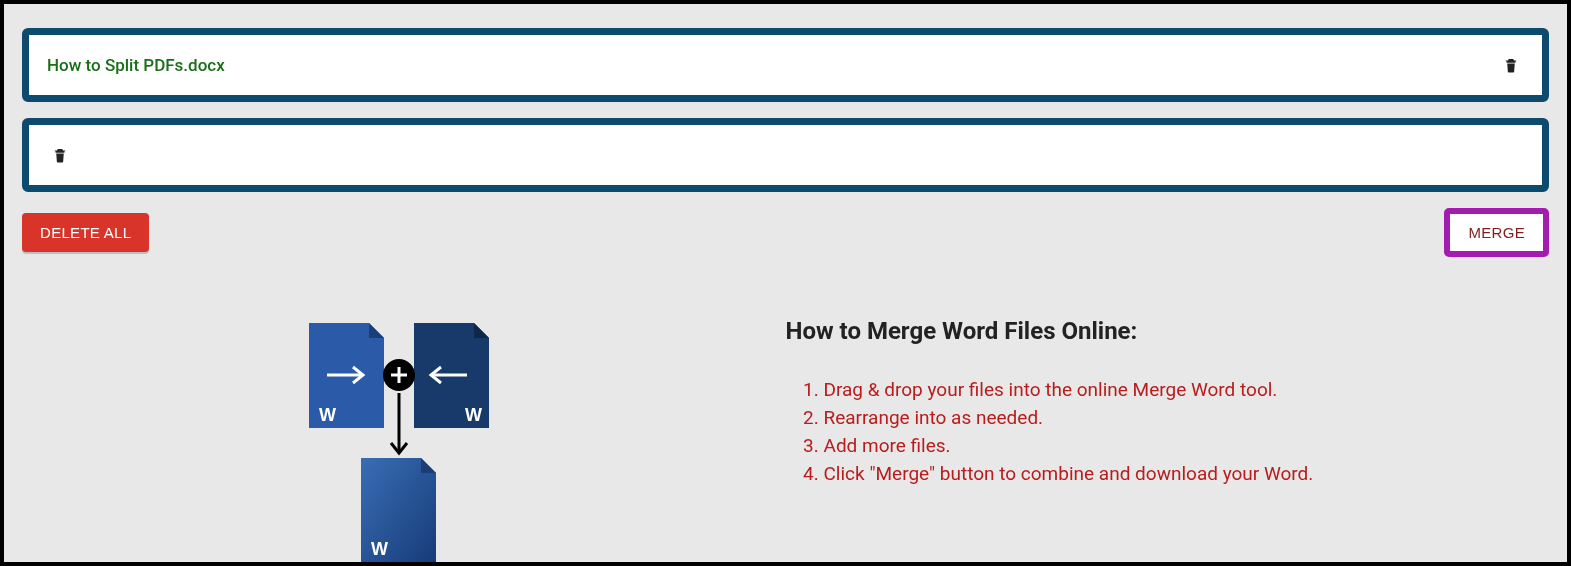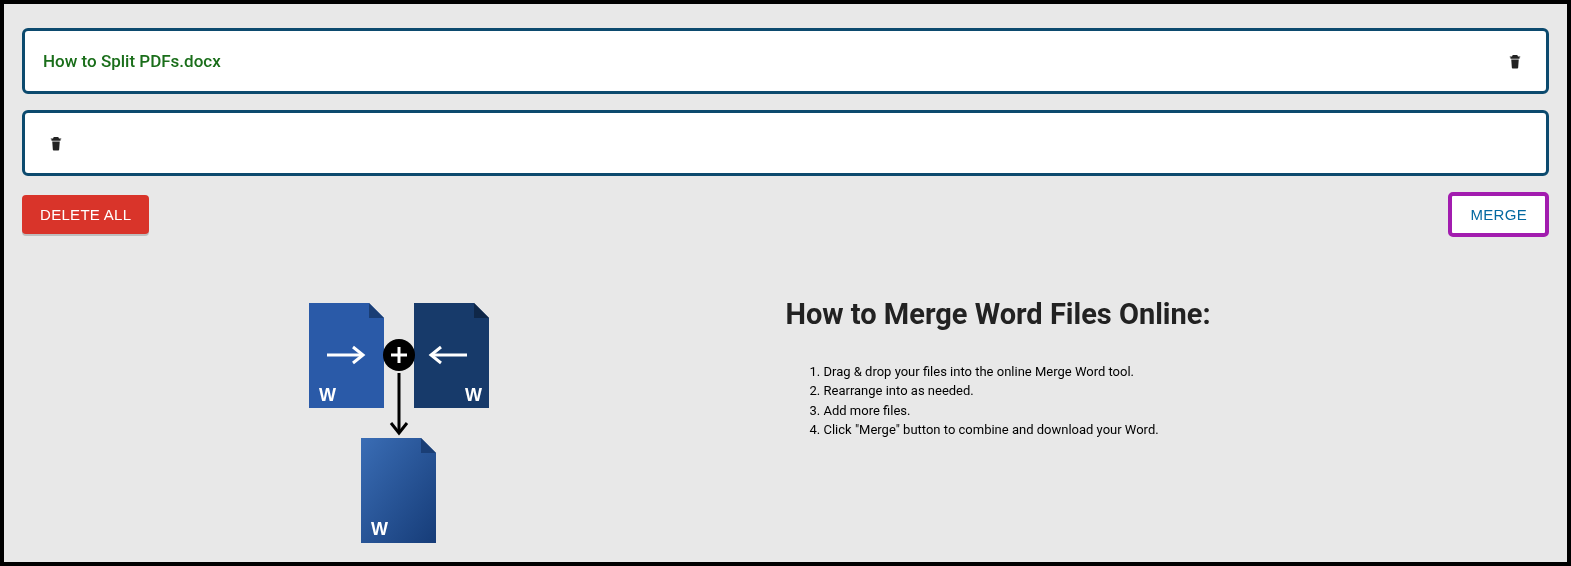--- a/index.html
+++ b/index.html
@@ -11,21 +11,21 @@
       font-family: -apple-system, BlinkMacSystemFont, "Segoe UI", Roboto, Helvetica, Arial, sans-serif;
       background: #e8e8e8;
       width: 1571px;
       height: 566px;
       border: 4px solid #000;
       padding: 24px 18px;
       position: relative;
     }
     .file-row {
       background: #fff;
-      border: 3px solid #0c4a6e;
+      border: 7px solid #0c4a6e;
       border-radius: 6px;
       padding: 16px 18px;
       display: flex;
       align-items: center;
       justify-content: space-between;
       margin-bottom: 16px;
     }
     .file-name {
       color: #1a6e1a;
       font-size: 17px;
@@ -56,22 +56,22 @@
       padding: 11px 18px;
       font-size: 15px;
       font-weight: 500;
       border-radius: 4px;
       cursor: pointer;
       box-shadow: 0 2px 0 rgba(0,0,0,0.18);
       letter-spacing: 0.3px;
     }
     .merge-btn {
       background: #fff;
-      color: #0369a1;
-      border: 4px solid #a21caf;
+      color: #7f1d1d;
+      border: 6px solid #a21caf;
       padding: 10px 18px;
       font-size: 15px;
       font-weight: 500;
       border-radius: 5px;
       cursor: pointer;
       letter-spacing: 0.3px;
     }
     .info-section {
       display: flex;
       margin-top: 60px;
@@ -80,30 +80,30 @@
       flex: 0 0 50%;
       display: flex;
       justify-content: center;
       align-items: flex-start;
       padding-top: 6px;
     }
     .info-text {
       flex: 0 0 50%;
     }
     .info-title {
-      font-size: 29px;
+      font-size: 24px;
       font-weight: 700;
       color: #222;
       margin-bottom: 28px;
     }
     .info-list {
       list-style: decimal;
       padding-left: 38px;
-      font-size: 13px;
-      color: #000000;
+      font-size: 19px;
+      color: #b91c1c;
       line-height: 1.42;
       margin-top: 32px;
     }
     .info-list li {
       margin-bottom: 1px;
     }
   </style>
 </head>
 <body>
 

